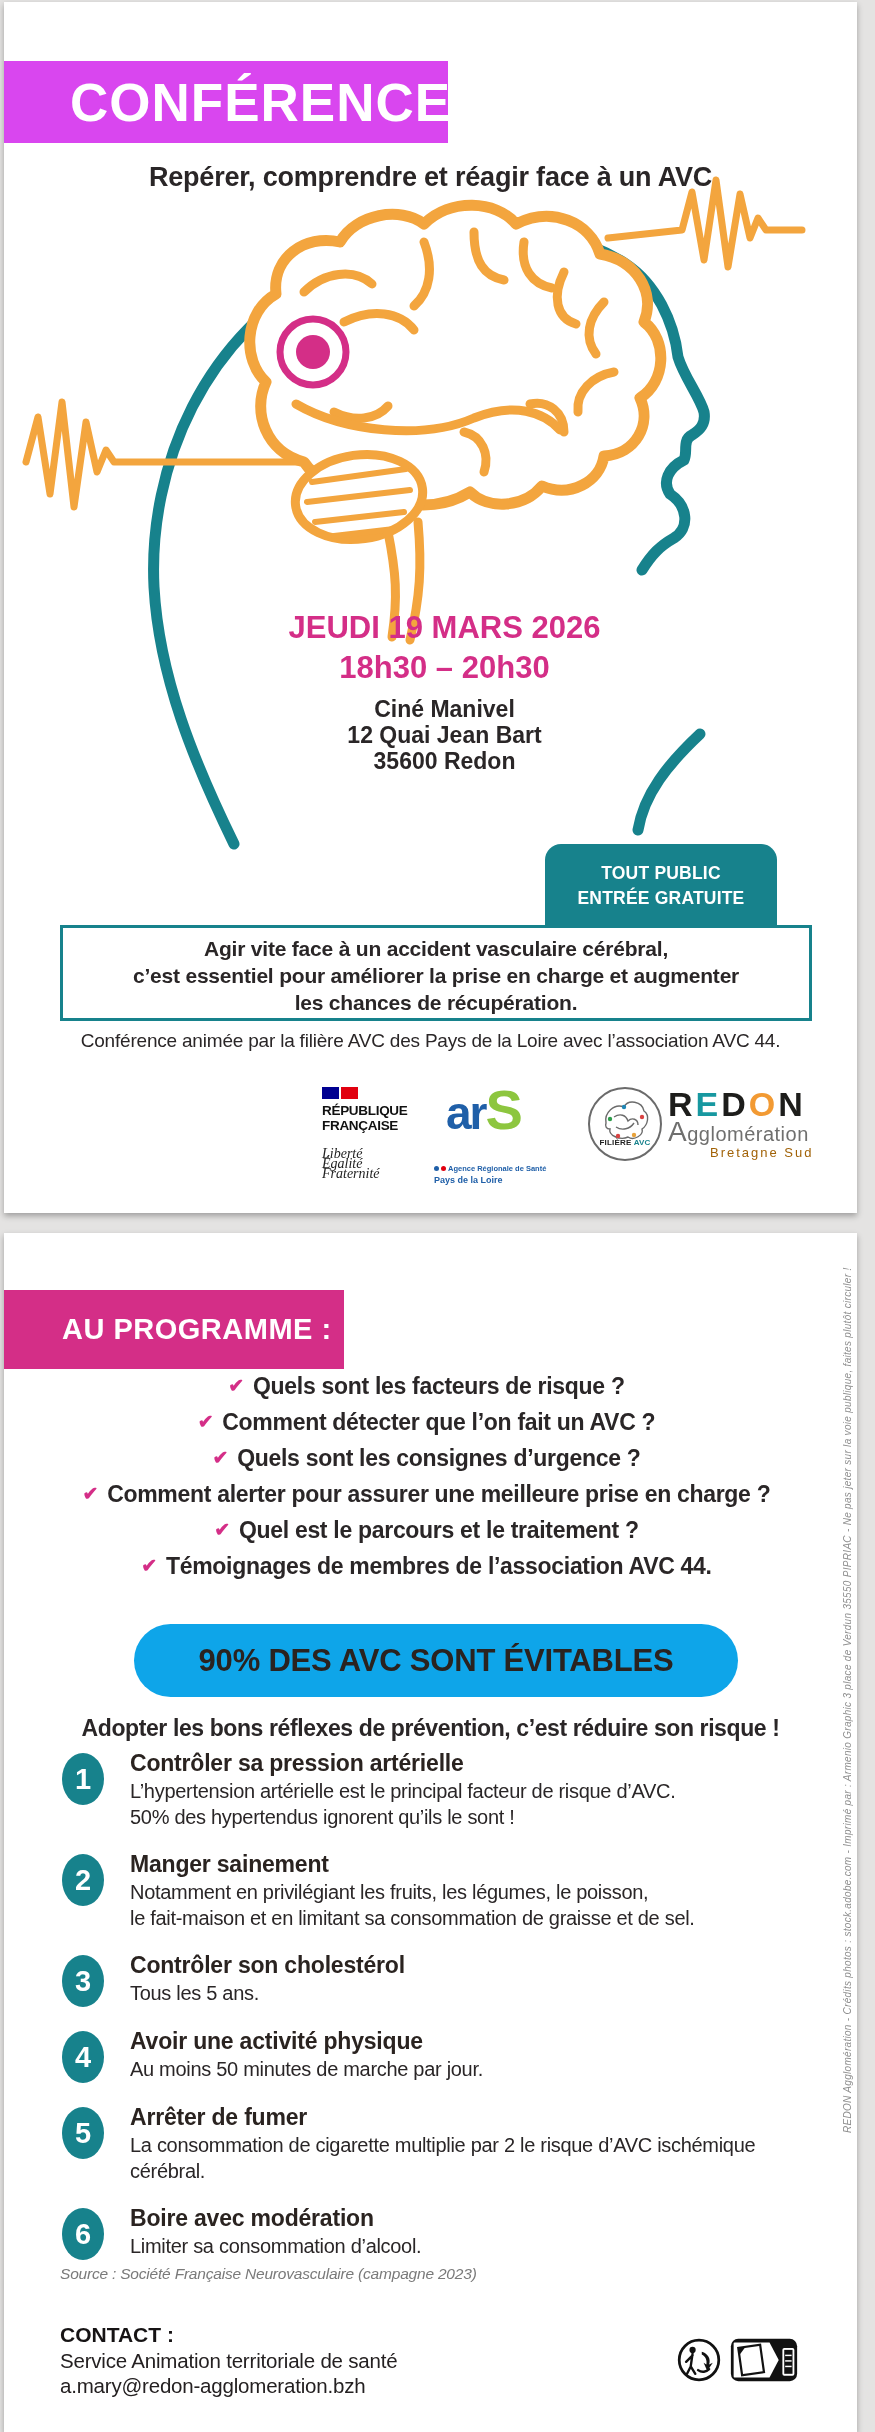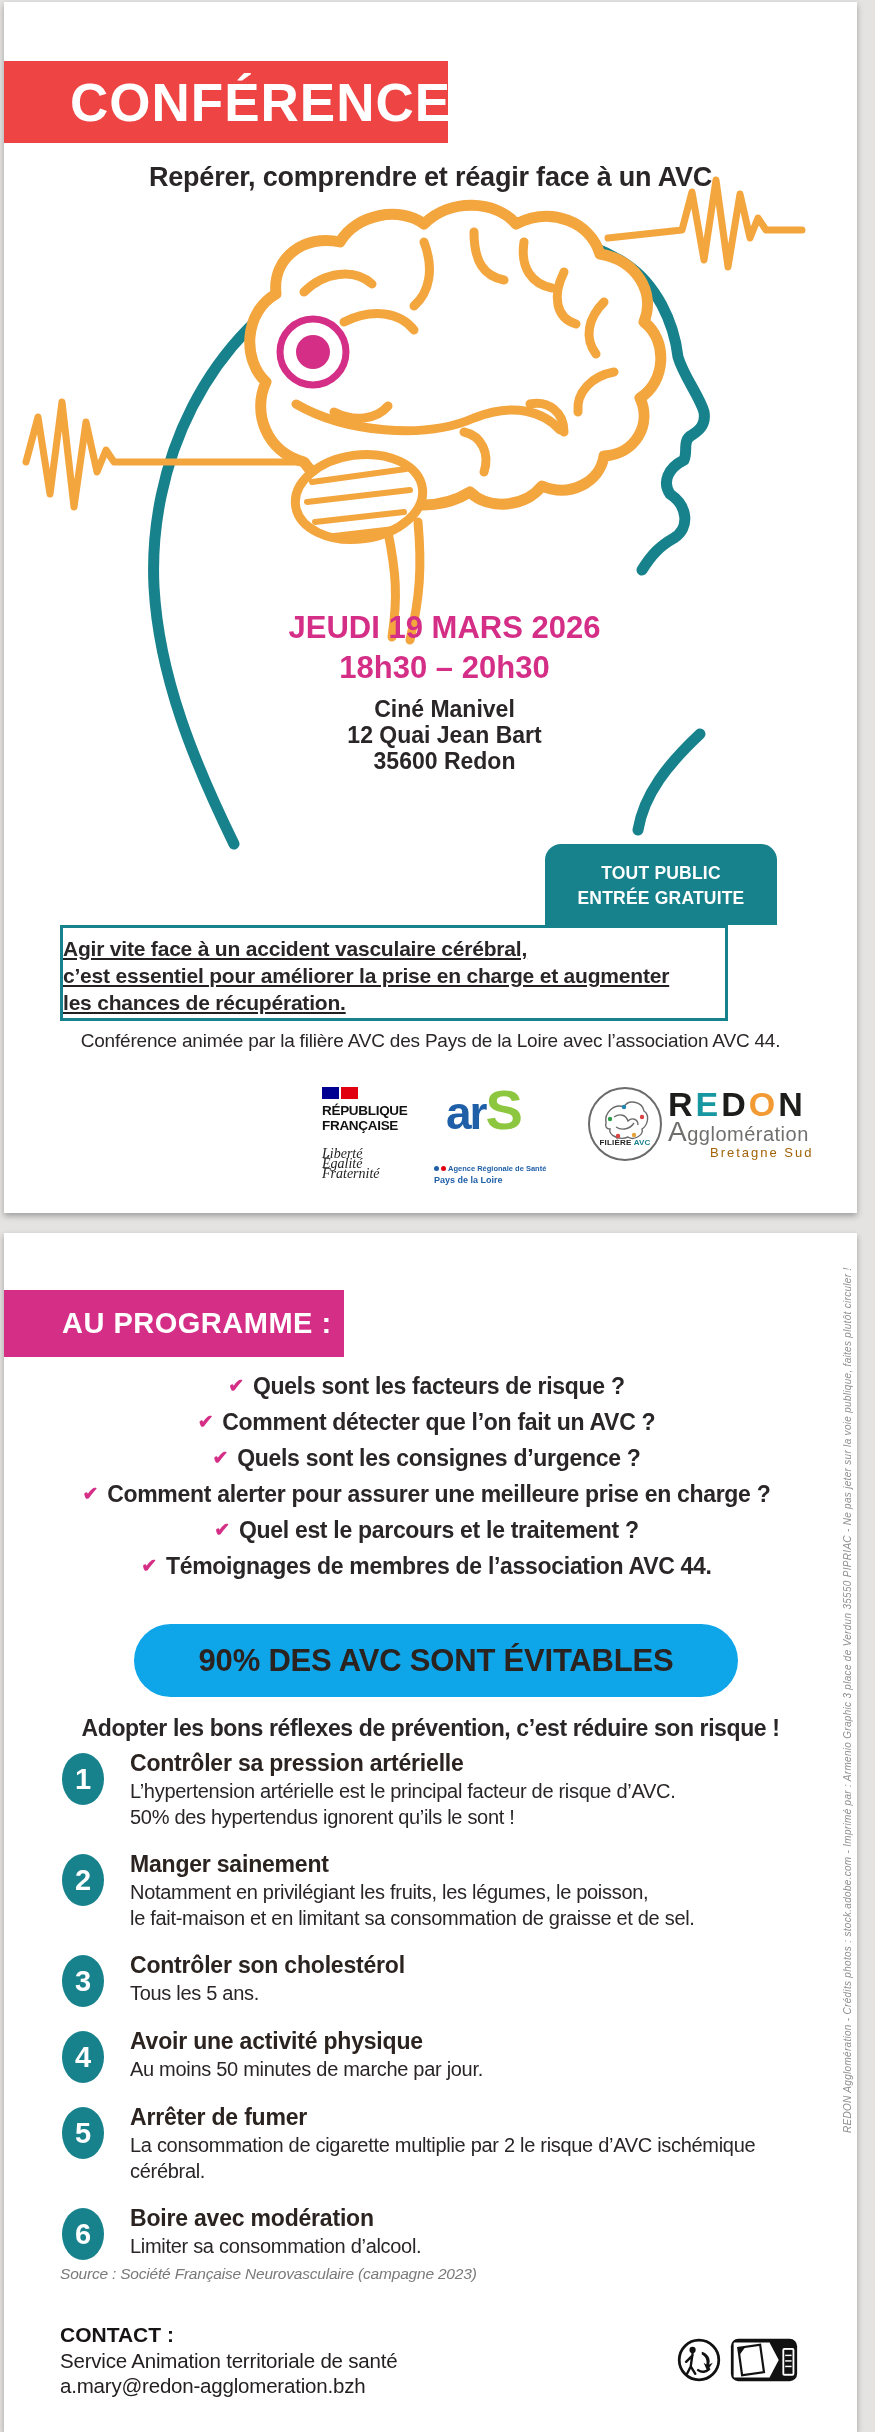--- a/index.html
+++ b/index.html
@@ -3,35 +3,35 @@
 <meta charset="utf-8">
 <style>
   html,body{margin:0;padding:0;background:#e4e3e2;}
   .canvas{position:relative;width:875px;height:2432px;background:#e4e3e2;overflow:hidden;
           font-family:"Liberation Sans",sans-serif;color:#242021;}
   .page{position:absolute;left:4px;width:853px;background:#ffffff;box-shadow:0 3px 6px rgba(0,0,0,.30);}
   #page1{top:2px;height:1211px;}
   #page2{top:1233px;height:1199px;overflow:hidden;}
 
   
-  .conf-banner{position:absolute;left:0;top:59px;width:444px;height:82px;background:#ef4444;
+  .conf-banner{position:absolute;left:0;top:59px;width:444px;height:82px;background:#d946ef;
                display:flex;align-items:center;}
   .conf-banner span{color:#fff;font-weight:700;font-size:53px;letter-spacing:1px;padding-left:66px;white-space:nowrap;}
   .subtitle{position:absolute;top:160px;left:0;right:0;text-align:center;
             font-size:27px;font-weight:700;letter-spacing:-0.2px;color:#2a2627;}
   .illus{position:absolute;left:0;top:170px;width:853px;height:690px;}
   .event-details{position:absolute;top:606px;left:0;right:0;text-align:center;transform:translateX(14px);z-index:3;}
   .event-date,.event-time{font-size:31px;font-weight:700;color:#d42e87;line-height:40px;white-space:nowrap;}
   .event-time{margin-bottom:8px;}
   .venue-line{font-size:23px;font-weight:700;color:#2a2627;line-height:26px;white-space:nowrap;}
   .audience-badge{position:absolute;left:541px;top:842px;width:232px;height:81px;background:#17828c;
                   border-radius:16px 16px 0 0;z-index:2;text-align:center;padding-top:17px;box-sizing:border-box;}
   .audience-badge div{color:#fff;font-weight:700;font-size:17.5px;line-height:25px;letter-spacing:0.2px;}
-  .info-box{position:absolute;left:56px;top:923px;width:668px;height:96px;border:3px solid #17828c;
-            box-sizing:border-box;background:#fff;z-index:1;padding-top:7px;text-decoration:underline;}
+  .info-box{position:absolute;left:56px;top:923px;width:752px;height:96px;border:3px solid #17828c;
+            box-sizing:border-box;background:#fff;z-index:1;text-align:center;padding-top:7px;}
   .info-box div{font-size:21px;font-weight:700;color:#2a2627;line-height:27px;letter-spacing:-0.2px;white-space:nowrap;}
   .organizer{position:absolute;top:1028px;left:0;right:0;text-align:center;font-size:19px;
              letter-spacing:-0.2px;color:#2a2627;white-space:nowrap;}
 
   
   .logo{position:absolute;top:1085px;}
   .logo-rf{left:318px;width:96px;}
   .rf-flag{display:flex;gap:2px;margin-bottom:4px;}
   .rf-flag i{display:block;width:17px;height:12px;}
   .rf-blue{background:#000091;} .rf-red{background:#e1000f;}
@@ -50,21 +50,21 @@
   .filiere-label{position:absolute;bottom:12px;left:0;right:0;font-size:8px;font-weight:700;letter-spacing:0.2px;}
   .filiere-w1{color:#222;} .filiere-w2{color:#17828c;}
   .logo-redon{left:664px;width:170px;}
   .redon-name{font-size:34px;font-weight:700;letter-spacing:3px;line-height:34px;white-space:nowrap;}
   .redon-k{color:#1d1d1b;} .redon-e{color:#1798a0;} .redon-o{color:#f29a33;}
   .redon-sub{color:#6f6f6e;font-size:20px;line-height:22px;letter-spacing:0.5px;white-space:nowrap;}
   .redon-sub b{font-size:28px;font-weight:400;}
   .redon-region{color:#a16207;font-size:13px;letter-spacing:2px;padding-left:42px;white-space:nowrap;}
 
   
-  .prog-banner{position:absolute;left:0;top:57px;width:340px;height:67px;background:#d42e87;display:flex;align-items:center;}
+  .prog-banner{position:absolute;left:0;top:57px;width:340px;height:79px;background:#d42e87;display:flex;align-items:center;}
   .prog-banner span{color:#fff;font-weight:700;font-size:29px;letter-spacing:0.5px;padding-left:58px;white-space:nowrap;}
   .questions{position:absolute;top:140px;left:0;right:8px;text-align:center;}
   .q-row{display:flex;justify-content:center;align-items:flex-end;gap:9px;margin-bottom:10px;
          font-size:23px;font-weight:700;letter-spacing:-0.3px;color:#2a2627;white-space:nowrap;line-height:26px;}
   .check{color:#d42e87;font-size:19px;}
   .check::before{content:"\2714";}
   .stat-pill{position:absolute;left:130px;top:391px;width:604px;height:73px;background:#0ea5e9;border-radius:40px;
              text-align:center;line-height:73px;font-size:31px;font-weight:700;color:#2a2320;letter-spacing:-0.2px;}
   .stat-caption{position:absolute;top:482px;left:0;right:0;text-align:center;font-size:23px;font-weight:700;
                 letter-spacing:-0.4px;color:#2a2627;white-space:nowrap;}

